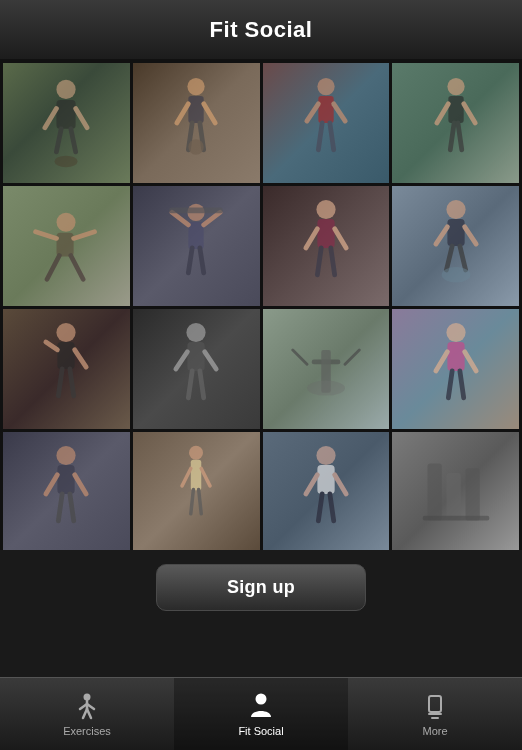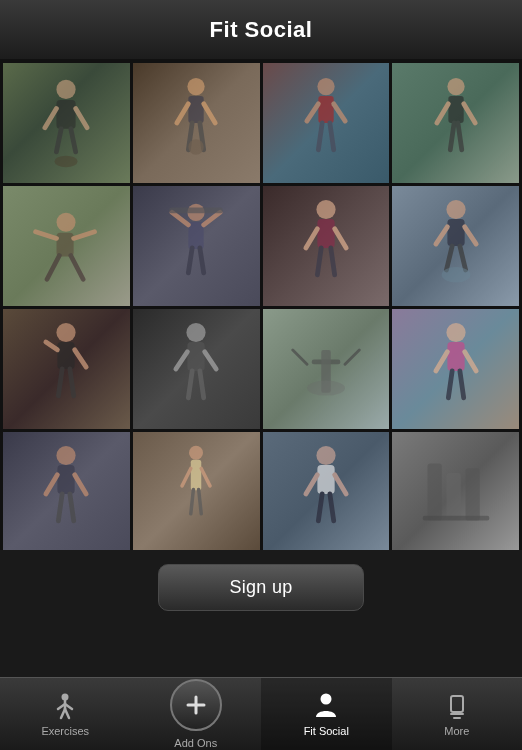--- a/index.html
+++ b/index.html
@@ -80,21 +80,21 @@
       align-items: center;
       justify-content: center;
     }
 
     #signup-btn {
       background: linear-gradient(180deg, #5a5a5a 0%, #2a2a2a 100%);
       border: 1px solid #4a4a4a;
       border-radius: 10px;
       color: #ffffff;
       font-size: 18px;
-      font-weight: normal;
+      font-weight: bold;
       padding: 12px 70px;
       cursor: pointer;
       letter-spacing: 0.3px;
     }
 
     
     #tab-bar {
       position: absolute;
       bottom: 0;
       left: 0;
@@ -393,29 +393,20 @@
         <line x1="14" y1="12" x2="7" y2="17" stroke="#aaa" stroke-width="2.5" stroke-linecap="round"></line>
         <line x1="14" y1="12" x2="21" y2="17" stroke="#aaa" stroke-width="2.5" stroke-linecap="round"></line>
         <line x1="14" y1="17" x2="10" y2="26" stroke="#aaa" stroke-width="2.5" stroke-linecap="round"></line>
         <line x1="14" y1="17" x2="18" y2="26" stroke="#aaa" stroke-width="2.5" stroke-linecap="round"></line>
       </svg>
     </div>
     <span class="tab-label">Exercises</span>
   </div>
 
 
-  <div class="tab-item">
-    <div class="tab-add-circle">
-      <svg width="26" height="26" viewBox="0 0 26 26" xmlns="http://www.w3.org/2000/svg">
-        <line x1="13" y1="5" x2="13" y2="21" stroke="#ddd" stroke-width="3" stroke-linecap="round"></line>
-        <line x1="5" y1="13" x2="21" y2="13" stroke="#ddd" stroke-width="3" stroke-linecap="round"></line>
-      </svg>
-    </div>
-    <span class="tab-label">Add Ons</span>
-  </div>
 
   <div class="tab-item active">
     <div class="tab-icon">
       <svg width="30" height="30" viewBox="0 0 30 30" xmlns="http://www.w3.org/2000/svg">
         <circle cx="15" cy="8" r="5.5" fill="#fff"></circle>
         <path d="M5 26 C5 18 25 18 25 26" fill="#fff"></path>
       </svg>
     </div>
     <span class="tab-label" style="color:#fff;">Fit Social</span>
   </div>

